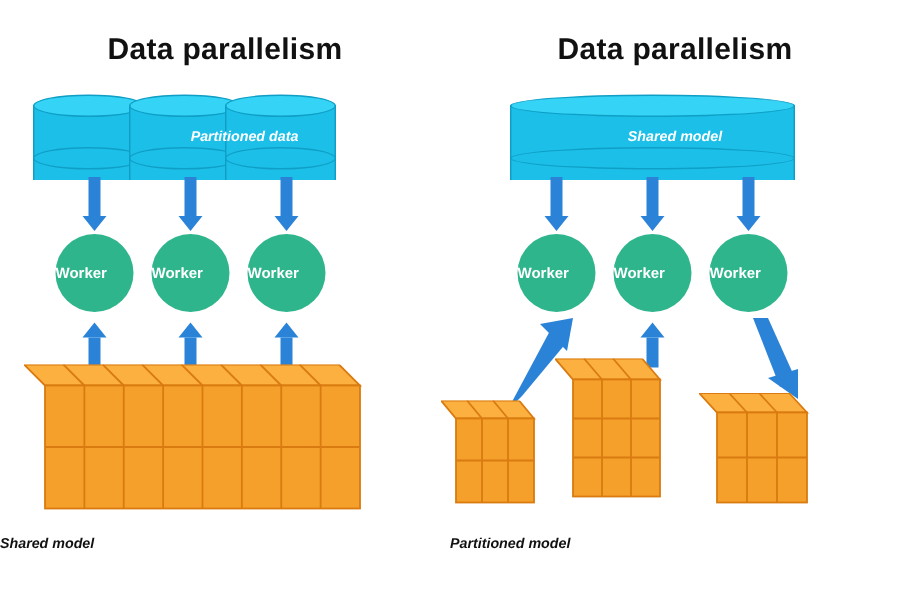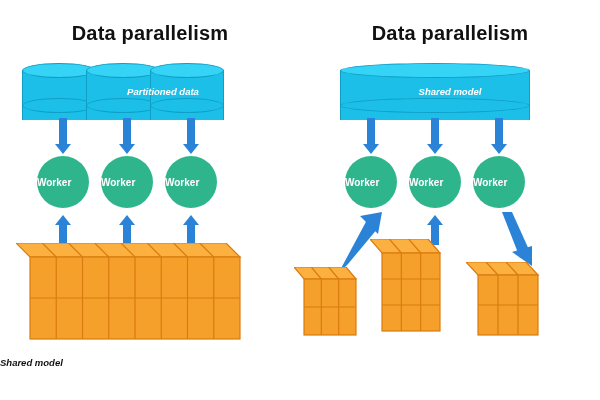--- a/index.html
+++ b/index.html
@@ -241,13 +241,14 @@
       <polygon points="12,13 72,13 60,0 0,0" fill="#fbb040"></polygon>
       <line x1="20" y1="0" x2="32" y2="13"></line>
       <line x1="40" y1="0" x2="52" y2="13"></line>
       <rect x="12" y="13" width="60" height="60" fill="#f5a02a"></rect>
       <line x1="32" y1="13" x2="32" y2="73"></line>
       <line x1="52" y1="13" x2="52" y2="73"></line>
       <line x1="12" y1="43" x2="72" y2="43"></line>
     </g>
   </svg>
 
+  <div class="caption" style="left:0;top:357px;">Partitioned model</div>
 </div>
 
 </body></html>

